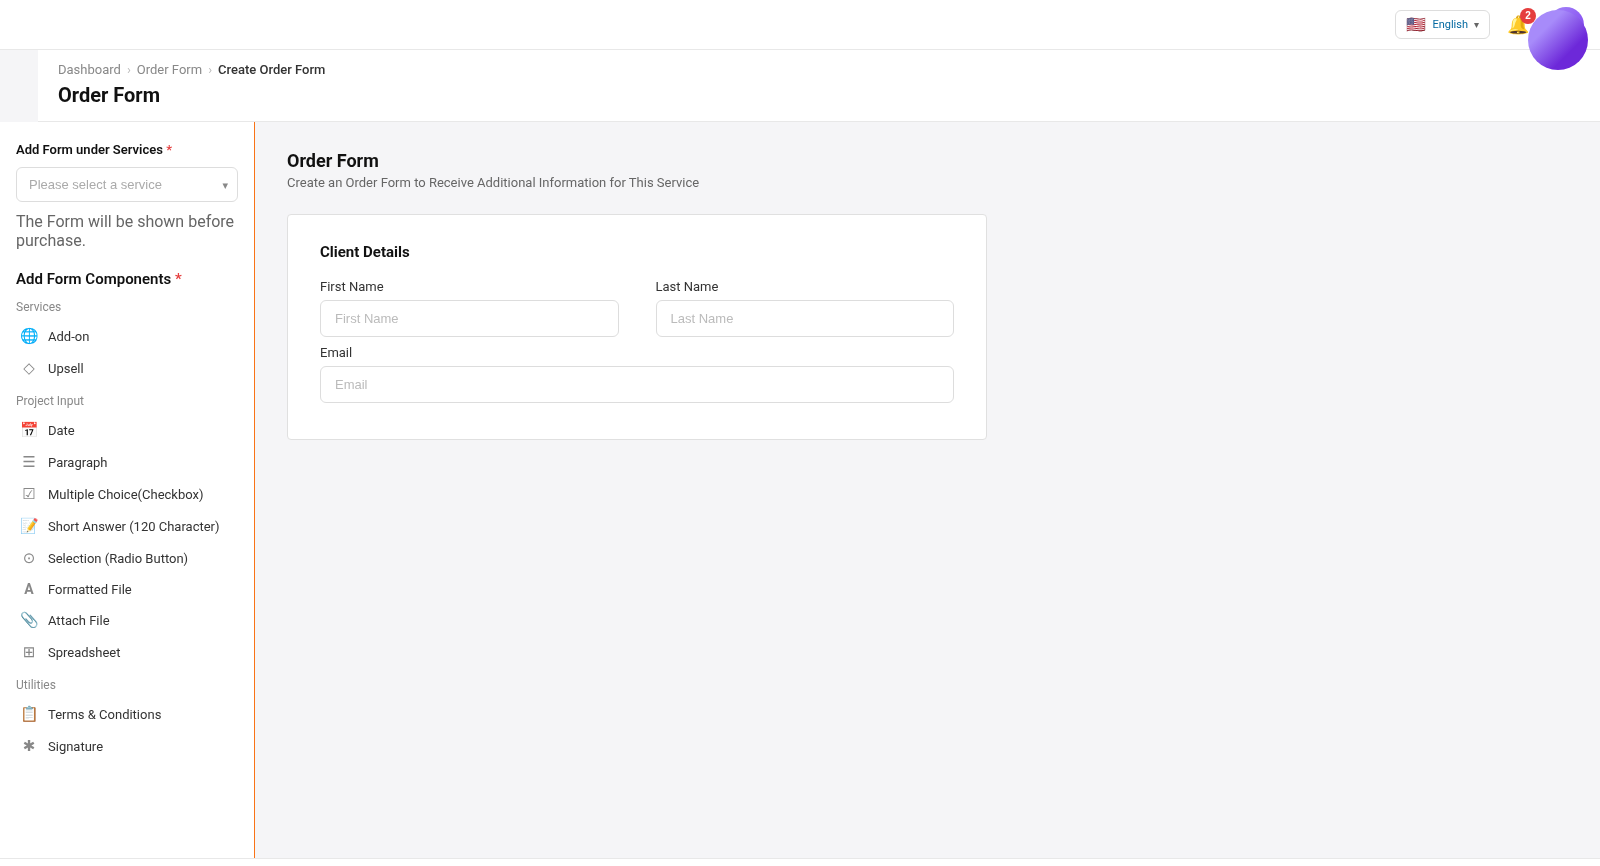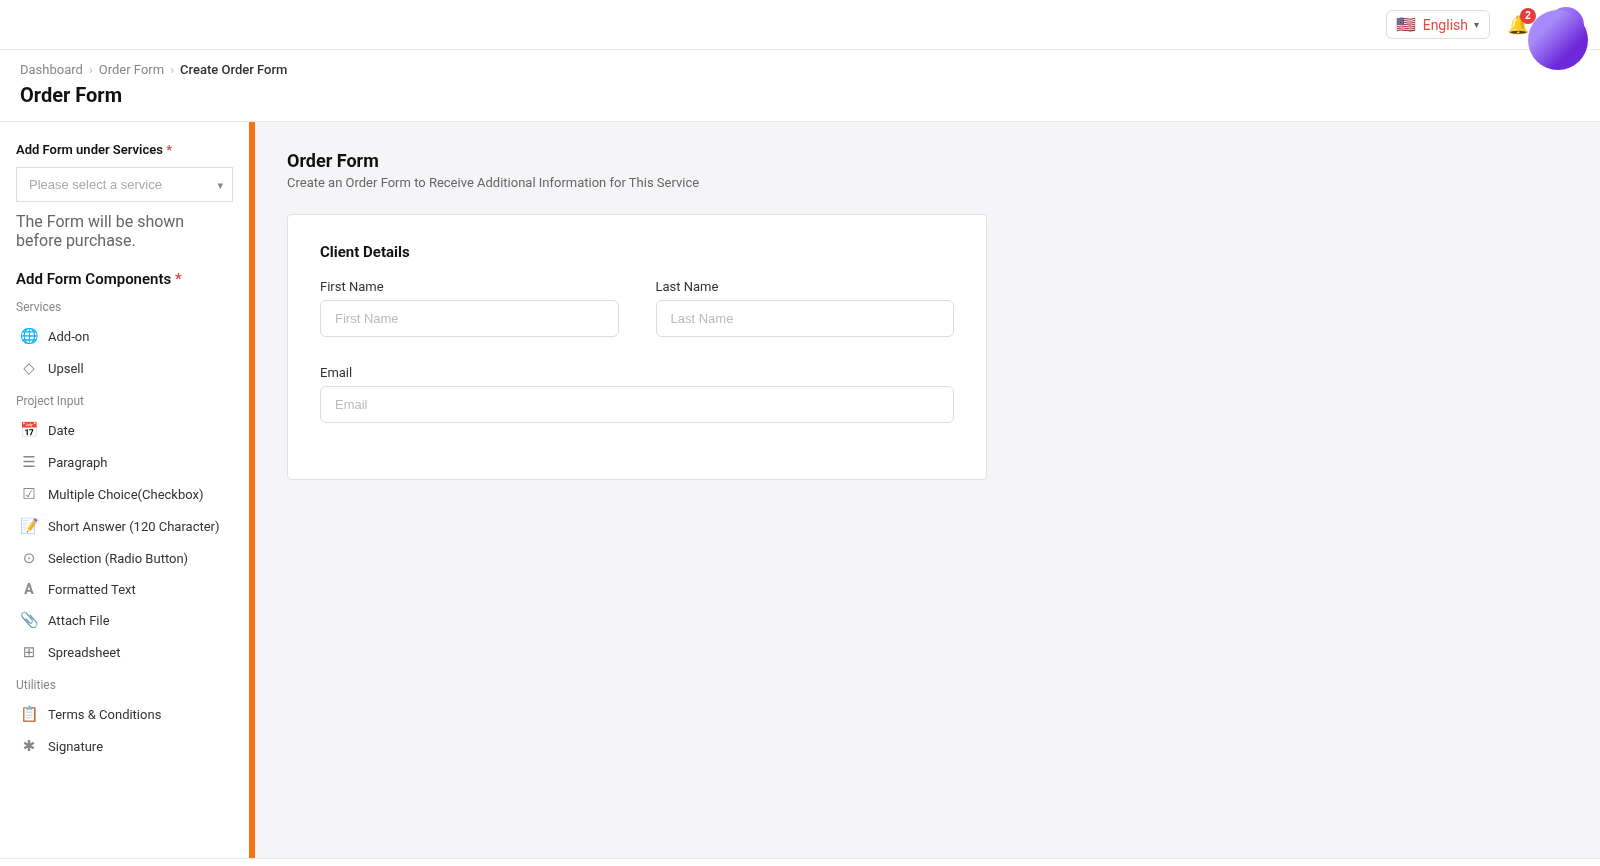--- a/index.html
+++ b/index.html
@@ -12,21 +12,21 @@
       border-bottom: 1px solid #e8e8e8;
       position: relative;
     }
     .topbar-right { display: flex; align-items: center; gap: 12px; }
     .lang-selector {
       display: flex; align-items: center; gap: 6px;
       border: 1px solid #ddd; border-radius: 6px;
       padding: 4px 10px; cursor: pointer; font-size: 13px; background: #fff;
     }
     .flag-icon { font-size: 16px; }
-    .lang-text { font-size: 14px; color: #ef4444; }
+    .lang-text { font-size: 11px; color: #0369a1; }
     .chevron-down { font-size: 10px; color: #666; }
     .notification-btn {
       position: relative; width: 34px; height: 34px;
       background: none; border: none; cursor: pointer;
       display: flex; align-items: center; justify-content: center;
     }
     .notif-badge {
       position: absolute; top: 0; right: 0;
       background: #e53e3e; color: #fff; font-size: 10px;
       width: 16px; height: 16px; border-radius: 50%;
@@ -48,46 +48,47 @@
       background: linear-gradient(135deg, #a78bfa 30%, #6d28d9 70%);
       cursor: pointer;
       z-index: 10;
     }
 
     
     .page-header {
       background: #fff;
       padding: 12px 20px 14px 20px;
       border-bottom: 1px solid #e8e8e8;
+      margin-left: 38px;
     }
     .breadcrumb { display: flex; align-items: center; gap: 6px; font-size: 13px; color: #888; margin-bottom: 6px; }
     .breadcrumb-sep { color: #bbb; }
     .breadcrumb-active { color: #333; font-weight: 500; }
     .page-title { font-size: 20px; font-weight: 700; color: #111; }
 
     
     .main-layout { display: flex; height: calc(100vh - 130px); }
 
     
     .sidebar {
       width: 255px; min-width: 255px;
       background: #fff;
-      border-right: 6px solid #f97316;
+      border-right: 1px solid #f97316;
       padding: 20px 16px;
       overflow-y: auto;
     }
     .sidebar-section-title {
       font-size: 13px; font-weight: 600; color: #111; margin-bottom: 10px;
     }
     .required-star { color: #e53e3e; }
     .service-select-wrapper {
       position: relative; margin-bottom: 10px;
     }
     .service-select-wrapper select {
-      width: 100%; border: 1px solid #ddd; border-radius: 0;
+      width: 100%; border: 1px solid #ddd; border-radius: 6px;
       padding: 9px 32px 9px 12px; font-size: 13px; color: #aaa;
       appearance: none; background: #fff; cursor: pointer;
       outline: none;
     }
     .select-arrow {
       position: absolute; right: 10px; top: 50%;
       transform: translateY(-50%); font-size: 11px; color: #888;
       pointer-events: none;
     }
     .form-note { font-size: 16px; color: #666; margin-bottom: 20px; }
@@ -108,21 +109,21 @@
     .form-section-title { font-size: 18px; font-weight: 700; color: #111; margin-bottom: 4px; }
     .form-section-desc { font-size: 13px; color: #666; margin-bottom: 24px; }
 
     
     .form-card {
       background: #fff; border: 1px solid #e0e0e0; border-radius: 4px;
       padding: 28px 32px; max-width: 700px;
     }
     .card-section-title { font-size: 15px; font-weight: 700; color: #111; margin-bottom: 18px; }
 
-    .form-row { display: flex; gap: 37px; margin-bottom: 28px; }
+    .form-row { display: flex; gap: 37px; margin-bottom: 8px; }
     .form-field { flex: 1; display: flex; flex-direction: column; }
     .form-field.full { flex: 1 1 100%; }
     .field-label { font-size: 13px; color: #333; margin-bottom: 6px; font-weight: 400; }
     .field-input {
       border: 1px solid #ddd; border-radius: 6px;
       padding: 10px 14px; font-size: 13px; color: #333;
       outline: none; width: 100%;
     }
     .field-input::placeholder { color: #bbb; }
 
@@ -207,21 +208,21 @@
     <div class="component-item">
       <span class="comp-icon">📝</span>
       <span>Short Answer (120 Character)</span>
     </div>
     <div class="component-item">
       <span class="comp-icon">⊙</span>
       <span>Selection (Radio Button)</span>
     </div>
     <div class="component-item">
       <span class="comp-icon" style="font-size:14px;font-weight:bold;">A</span>
-      <span>Formatted Text</span>
+      <span>Formatted File</span>
     </div>
     <div class="component-item">
       <span class="comp-icon">📎</span>
       <span>Attach File</span>
     </div>
     <div class="component-item">
       <span class="comp-icon">⊞</span>
       <span>Spreadsheet</span>
     </div>
 

